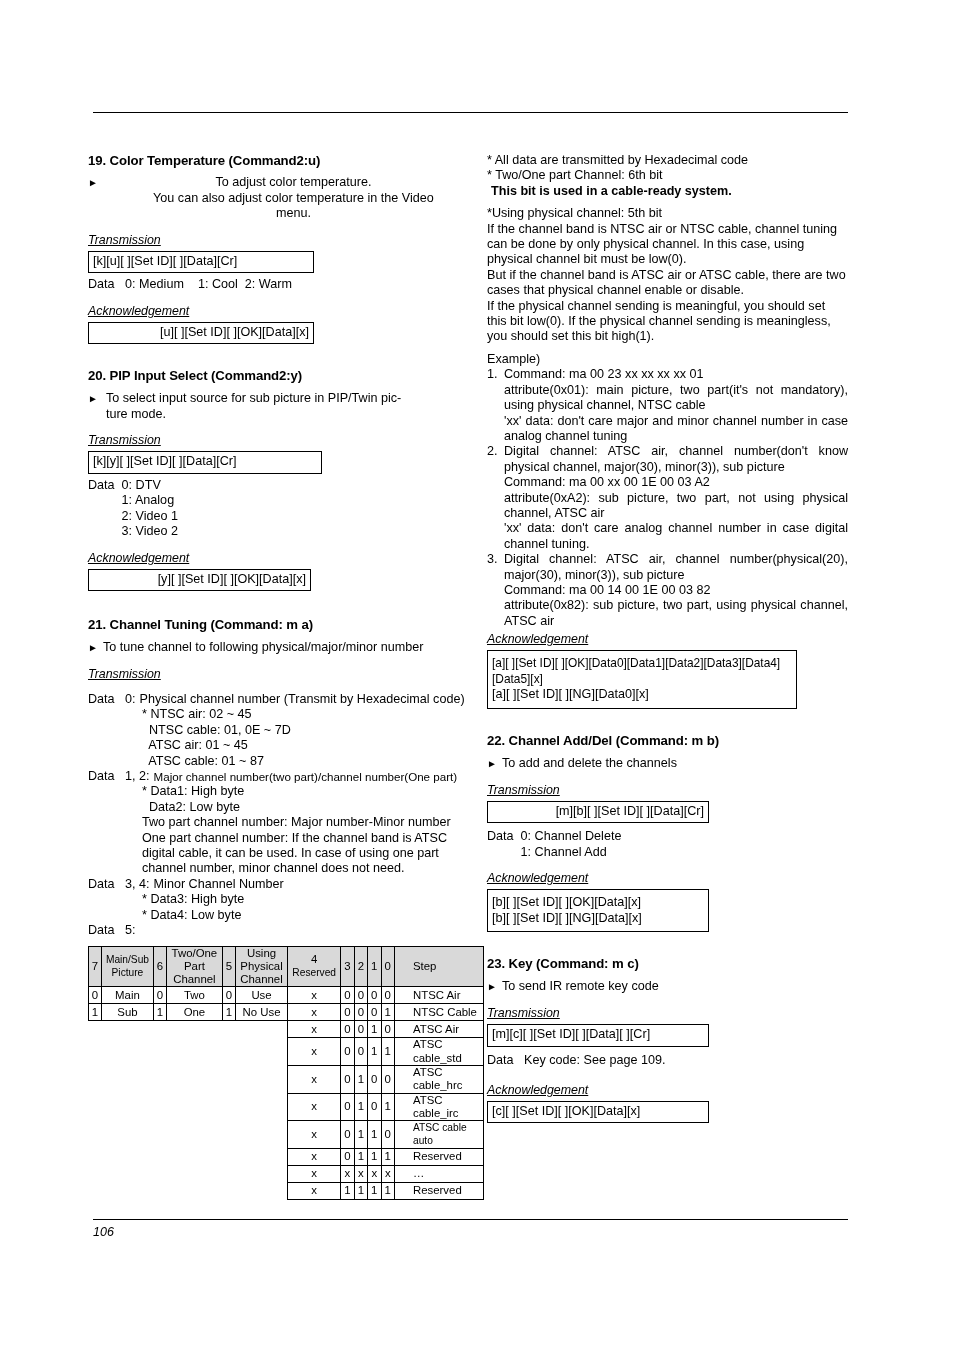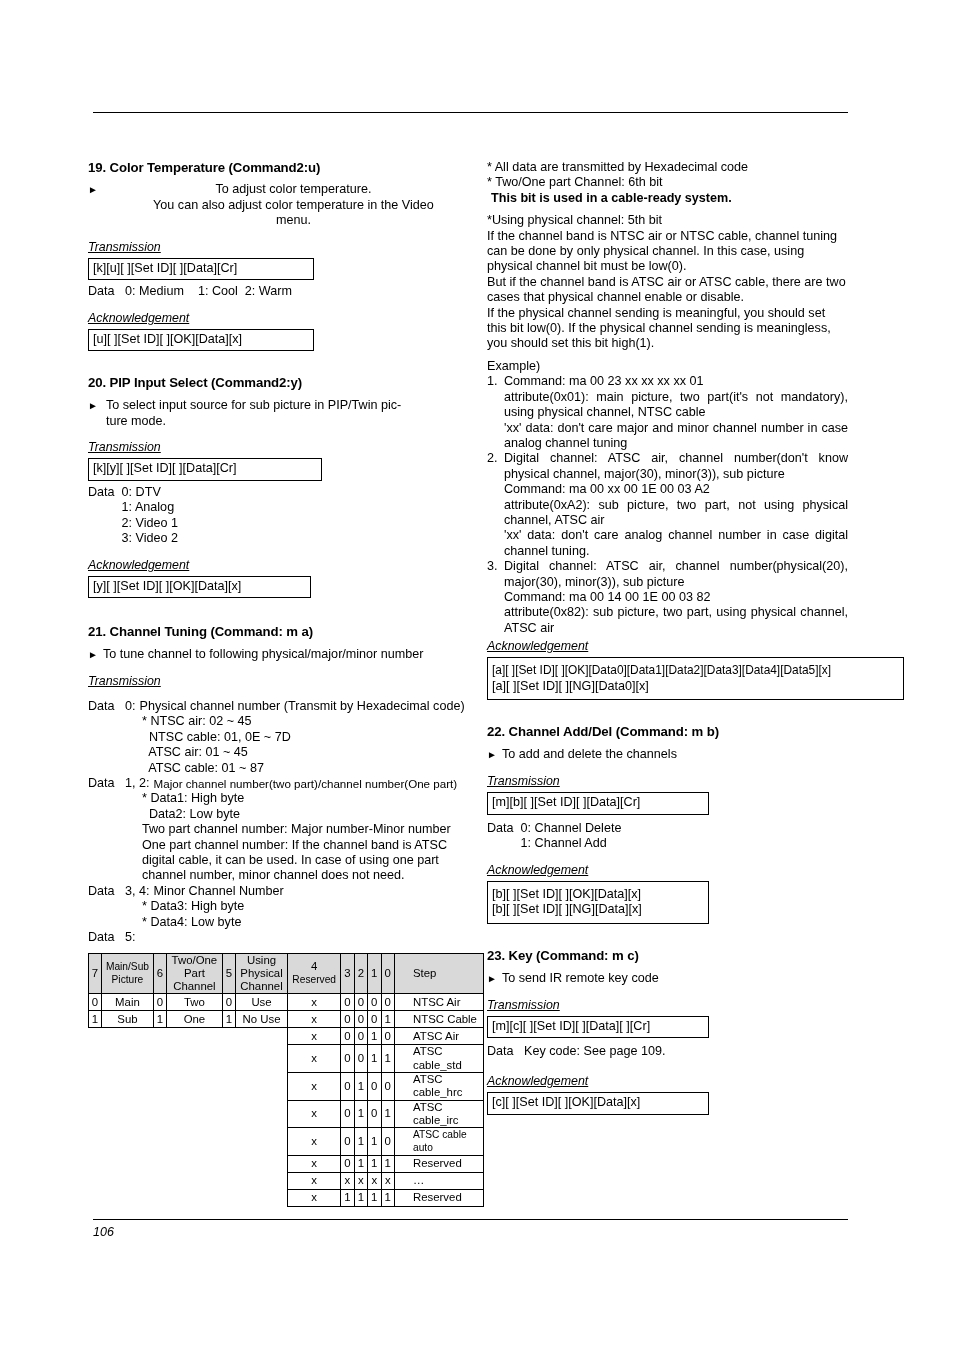--- a/index.html
+++ b/index.html
@@ -53,21 +53,21 @@
   }
   .footer-page {
     font-style: italic;
     font-size: 12.5px;
     margin-top: 5px;
   }
 
   
   .col {
     position: absolute;
-    top: 160px;
+    top: 153px;
   }
   .col-left  { left: 88px;  width: 396px; }
   .col-right { left: 487px; width: 361px; }
 
   
   .sect-title {
     font-weight: bold;
     font-size: 13.2px;
     margin: 0 0 7px 0;
     letter-spacing: -0.1px;
@@ -95,21 +95,21 @@
   }
 
   .codebox {
     border: 1.8px solid #000;
     padding: 2px 4px 3px 4px;
     font-size: 12.6px;
     line-height: 15.5px;
     box-sizing: border-box;
     margin-bottom: 3px;
   }
-  .codebox.thin { border-width: 1.3px; }
+  .codebox.thin { border-width: 1.3px; text-align: right; }
 
   .dataline {
     font-size: 12.6px;
     line-height: 15.4px;
     white-space: pre;
   }
   .para {
     font-size: 12.6px;
     line-height: 15.4px;
   }
@@ -421,21 +421,21 @@
         <span class="b">
           <div class="just">Digital channel: ATSC air, channel number(physical(20), major(30), minor(3)), sub picture</div>
           <div>Command: ma 00 14 00 1E 00 03 82</div>
           <div class="just">attribute(0x82): sub picture, two part, using physical channel, ATSC air</div>
         </span>
       </div>
     </div>
 
     <div>
       <div class="sublabel" style="margin-top:1px;">Acknowledgement</div>
-      <div class="codebox" style="width:417px;padding-top:5px;padding-bottom:5px;">
+      <div class="codebox" style="width:310px;padding-top:5px;padding-bottom:5px;">
         <div style="font-size:11.9px;">[a][  ][Set ID][  ][OK][Data0][Data1][Data2][Data3][Data4][Data5][x]</div>
         <div>[a][  ][Set ID][  ][NG][Data0][x]</div>
       </div>
     </div>
 
     <div style="margin-top:24px;">
       <div class="sect-title">22. Channel Add/Del (Command: m b)</div>
       <div class="bullet-row" style="margin-top:8px;">
         <span class="bullet-tri">►</span>
         <span class="bullet-text">To add and delete the channels</span>

